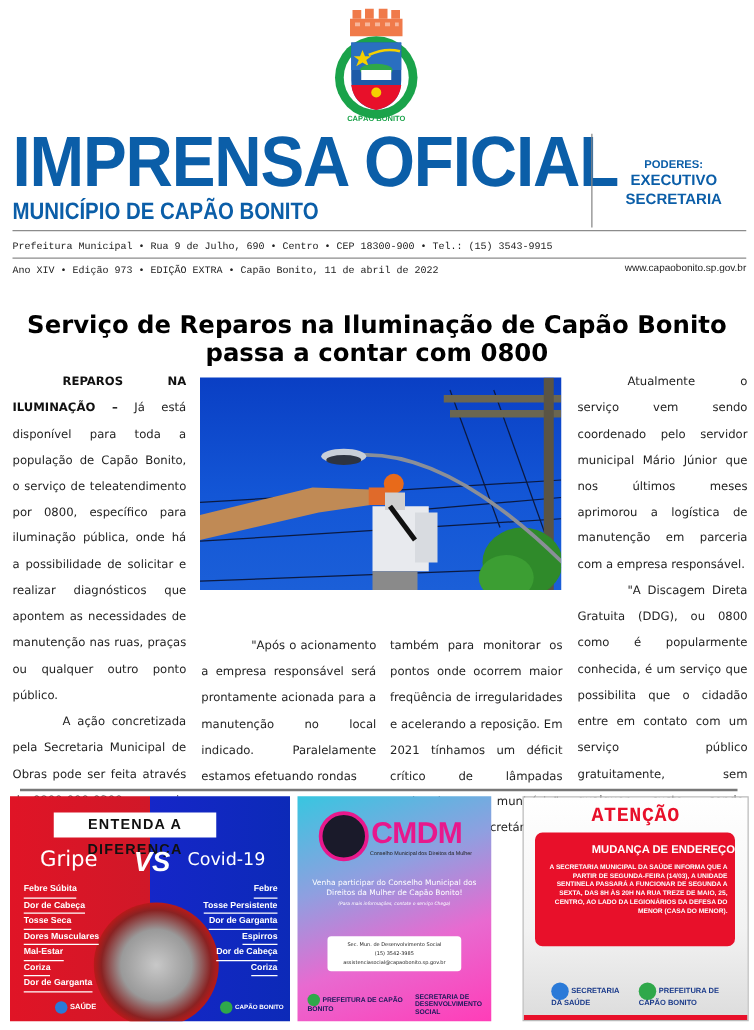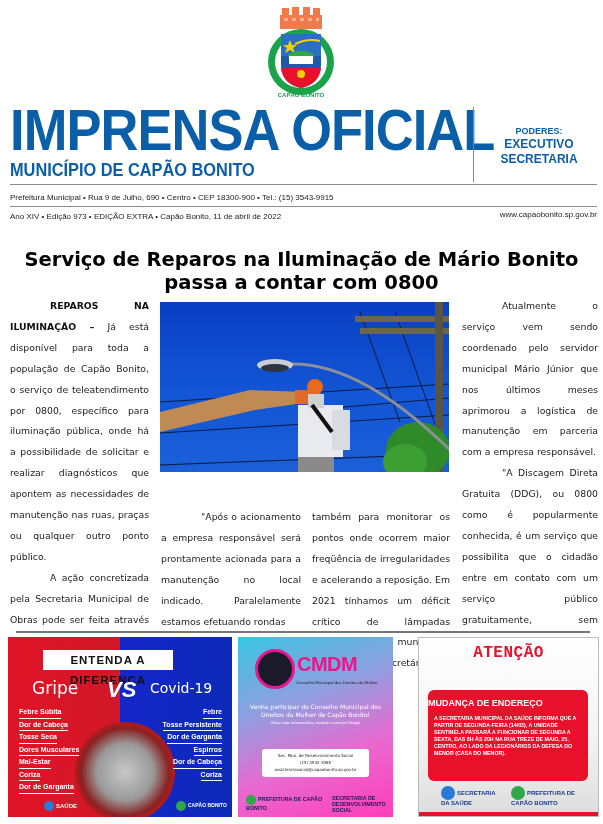--- a/index.html
+++ b/index.html
@@ -21,21 +21,21 @@
     font-size: 19px; line-height: 20px; color: #0b5ea8;
     transform: scaleX(0.86); transform-origin: left top; white-space: nowrap;
   }
   .vsep { position: absolute; left: 473px; top: 107px; width: 1px; height: 75px; background: #888; }
   .powers { position: absolute; left: 480px; top: 125px; width: 118px; text-align: center;
     font-family: "Liberation Sans", sans-serif; font-weight: bold; color: #0b5ea8; }
   .powers .lbl { font-size: 9px; line-height: 12px; }
   .powers .val { font-size: 12px; line-height: 15px; }
 
   .rule { position: absolute; left: 10px; right: 6px; height: 1px; background: #8c8c8c; }
-  .info-line { position: absolute; left: 10px; font-family: Liberation Sans, sans-serif; font-size: 8px; color: #222; white-space: nowrap; }
+  .info-line { position: absolute; left: 10px; font-family: Liberation Mono, monospace; font-size: 8px; color: #222; white-space: nowrap; }
   .site { position: absolute; right: 6px; top: 210px; font-family: "Liberation Sans", sans-serif; font-size: 8px; color: #222; }
 
   
   .headline {
     position: absolute; left: 0; width: 603px; top: 248px; text-align: center;
     font-family: "DejaVu Sans", sans-serif; font-weight: bold; font-size: 19.5px; line-height: 23px; color: #000;
   }
 
   
   .col { position: absolute; font-family: "DejaVu Sans", sans-serif; font-size: 9.3px; line-height: 20.9px; color: #222; text-align: justify; }
@@ -70,30 +70,30 @@
     background: radial-gradient(circle at 50% 50%, #c8c8c8 0%, #9a9a9a 40%, #8a2222 62%, #c01818 72%, transparent 73%); }
   .ad1 .list { position: absolute; font-family: "Liberation Sans", sans-serif; font-weight: bold; font-size: 7px; line-height: 11.5px; color: #fff; }
   .ad1 .list span { display: block; border-bottom: 1px solid #fff; width: fit-content; }
   .ad1 .left { left: 11px; top: 69px; }
   .ad1 .right { right: 10px; top: 69px; text-align: right; }
   .ad1 .right span { margin-left: auto; }
   .ad1 .logo-l { position: absolute; left: 36px; top: 164px; font-family: "Liberation Sans", sans-serif; font-size: 6px; font-weight: bold; color: #fff; }
   .ad1 .logo-r { position: absolute; left: 168px; top: 164px; font-family: "Liberation Sans", sans-serif; font-size: 5px; font-weight: bold; color: #fff; }
 
   .ad2 .circle { position: absolute; left: 17px; top: 12px; width: 40px; height: 40px; border-radius: 50%; background: #1a1a2a; border: 3px solid #e8188c; }
-  .ad2 .cmdm { position: absolute; left: 59px; top: 16px; font-family: "Liberation Sans", sans-serif; font-weight: bold; font-size: 20px; color: #e8188c; letter-spacing: -0.5px; }
+  .ad2 .cmdm { position: absolute; left: 59px; top: 16px; font-family: "Liberation Sans", sans-serif; font-weight: bold; font-size: 24px; color: #e8188c; letter-spacing: -0.5px; }
   .ad2 .cmdm-sub { position: absolute; left: 58px; top: 43px; font-family: "Liberation Sans", sans-serif; font-size: 4.3px; color: #222; }
   .ad2 .invite { position: absolute; left: 6px; width: 143px; top: 66px; text-align: center; font-family: "DejaVu Sans", sans-serif; font-size: 6px; line-height: 8px; color: #fff; }
   .ad2 .note { position: absolute; left: 6px; width: 143px; top: 84px; text-align: center; font-family: "DejaVu Sans", sans-serif; font-style: italic; font-size: 3.6px; color: #fff; }
   .ad2 .contact { position: absolute; left: 24px; top: 112px; width: 107px; height: 28px; background: #fff; border-radius: 3px;
     font-family: "DejaVu Sans", sans-serif; font-size: 4px; line-height: 7px; text-align: center; padding-top: 3px; color: #222; }
   .ad2 .foot { position: absolute; left: 8px; top: 158px; width: 140px; font-family: "Liberation Sans", sans-serif; font-weight: bold; font-size: 5.4px; line-height: 6px; color: #1a1a5a; display: flex; justify-content: space-between; }
 
   .ad3 .attn { position: absolute; left: 0; width: 100%; top: 6px; text-align: center; font-family: Liberation Mono, monospace; font-weight: bold; font-size: 16px; color: #e8102a; letter-spacing: 0.5px; }
-  .ad3 .redbox { position: absolute; left: 9px; top: 52px; width: 160px; height: 91px; background: #e8102a; border-radius: 6px; color: #fff; text-align: left; }
+  .ad3 .redbox { position: absolute; left: 9px; top: 28px; width: 160px; height: 91px; background: #e8102a; border-radius: 6px; color: #fff; text-align: right; }
   .ad3 .redbox .t { font-family: "Liberation Sans", sans-serif; font-weight: bold; font-size: 9px; margin-top: 8px; }
   .ad3 .redbox .b { font-family: "Liberation Sans", sans-serif; font-weight: bold; font-size: 5.3px; line-height: 7px; margin: 7px 6px 0; }
   .ad3 .foot { position: absolute; left: 22px; top: 148px; width: 140px; display: flex; justify-content: space-between; font-family: "Liberation Sans", sans-serif; font-weight: bold; color: #1a3a8a; font-size: 6px; line-height: 7px; }
   .ad3 .stripe { position: absolute; left: 0; right: 0; bottom: 0; height: 4px; background: #e8102a; }
 
   .ico { display: inline-block; width: 10px; height: 10px; border-radius: 50%; vertical-align: middle; margin-right: 2px; }
 </style>
 </head>
 <body>
 
@@ -139,21 +139,21 @@
   <div class="val">SECRETARIA</div>
 </div>
 
 <div class="rule" style="top:184px;"></div>
 <div class="info-line" style="top:193px;">Prefeitura Municipal • Rua 9 de Julho, 690 • Centro • CEP 18300-900 • Tel.: (15) 3543-9915</div>
 <div class="rule" style="top:206px;"></div>
 <div class="info-line" style="top:212px;">Ano XIV • Edição 973 • EDIÇÃO EXTRA • Capão Bonito, 11 de abril de 2022</div>
 <div class="site">www.capaobonito.sp.gov.br</div>
 
 <div class="headline">
-  <div>Serviço de Reparos na Iluminação de Mário Bonito</div>
+  <div>Serviço de Reparos na Iluminação de Capão Bonito</div>
   <div>passa a contar com 0800</div>
 </div>
 
 <div class="col c1">
   <p class="ind"><b>REPAROS NA ILUMINAÇÃO –</b><span> Já está disponível para toda a população de Capão Bonito, o serviço de teleatendimento por 0800, específico para iluminação pública, onde há a possibilidade de solicitar e realizar diagnósticos que apontem as necessidades de manutenção nas ruas, praças ou qualquer outro ponto público.</span></p>
   <p class="ind">A ação concretizada pela Secretaria Municipal de Obras pode ser feita através do 0800-000-0209, por meio da abertura de um chamado, qualquer cidadão pode con-</p>
 </div>
 
 <div class="photo">
   <svg width="289" height="170" viewBox="0 0 289 170">

